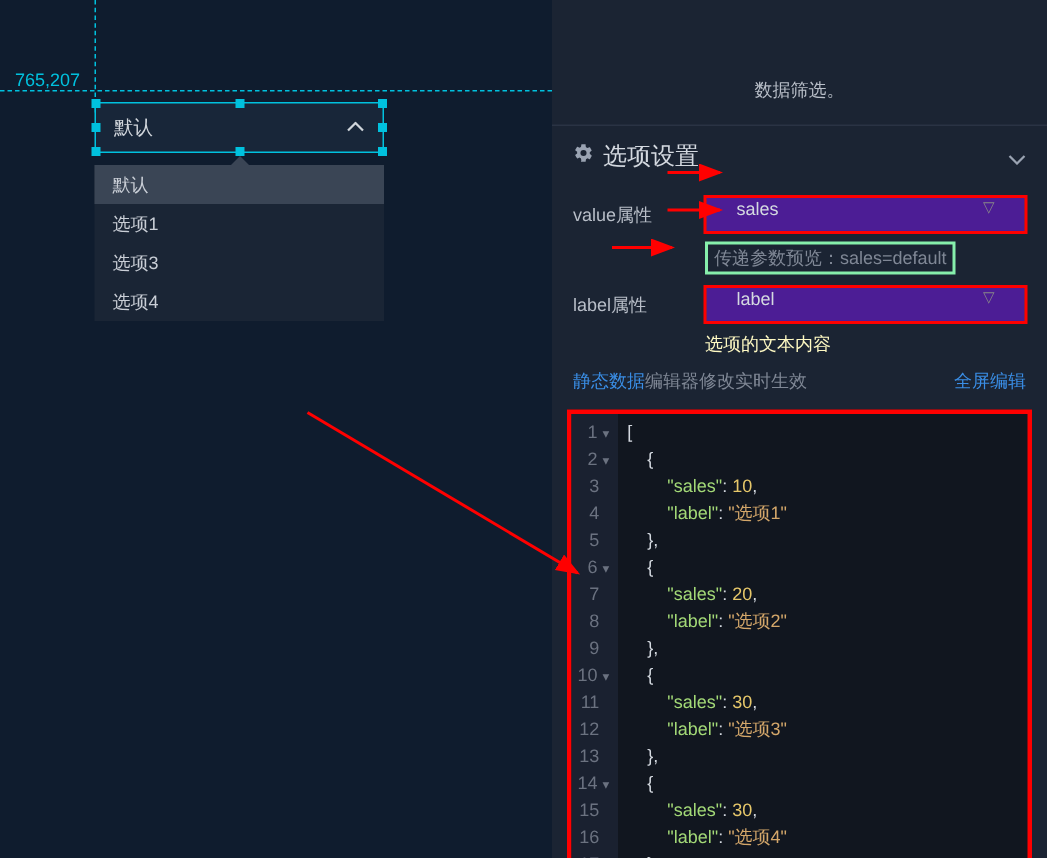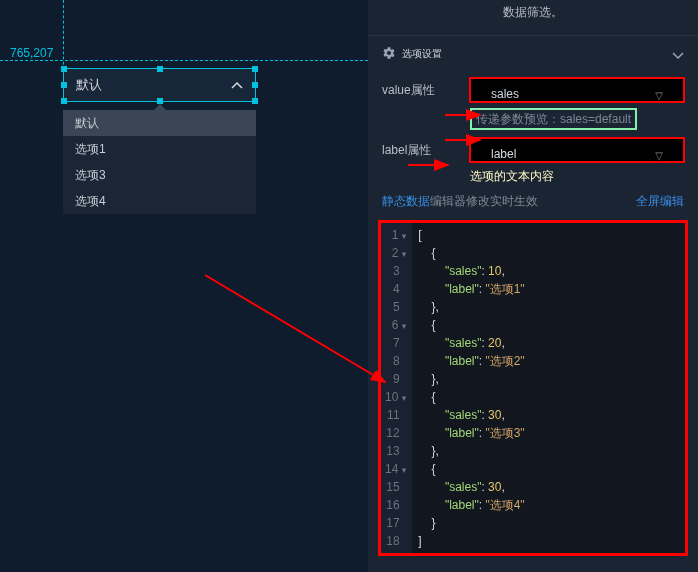--- a/index.html
+++ b/index.html
@@ -18,31 +18,31 @@
   .sd-bl { left: -3px; bottom: -3px; } .sd-br { right: -3px; bottom: -3px; }
   .sd-tm { left: 50%; top: -3px; margin-left: -3px; } .sd-bm { left: 50%; bottom: -3px; margin-left: -3px; }
   .sd-ml { left: -3px; top: 50%; margin-top: -3px; } .sd-mr { right: -3px; top: 50%; margin-top: -3px; }
   
   .menu { position: absolute; left: 63px; top: 110px; width: 193px; background: #1a2535; }
   .menu .tri { position: absolute; top: -6px; left: 50%; margin-left: -6px; width: 0; height: 0; border-left: 6px solid transparent; border-right: 6px solid transparent; border-bottom: 6px solid #3a4555; }
   .menu-item { height: 26px; line-height: 26px; padding: 0 12px; color: #c9ced6; font-size: 12px; }
   .menu-item.active { background: #3a4555; }
   
   .panel { position: absolute; left: 368px; top: 0; width: 330px; height: 572px; background: #1b2433; }
-  .filter-note { text-align: center; color: #b8bec8; font-size: 12px; padding: 4px 0 14px; }
+  .filter-note { text-align: center; color: #b8bec8; font-size: 12px; padding: 4px 0 14px; margin-top: 48px; }
   .divider { height: 1px; background: #2a3344; }
   
   .section-h { display: flex; align-items: center; justify-content: space-between; padding: 10px 14px; }
-  .section-h .t { color: #d4d9e0; font-size: 10px; display: flex; align-items: center; gap: 6px; }
+  .section-h .t { color: #d4d9e0; font-size: 16px; display: flex; align-items: center; gap: 6px; }
   .section-h .gear { color: #9aa3b2; }
   .section-h .chev { color: #9aa3b2; font-size: 14px; }
   
   .field-row { display: flex; align-items: center; padding: 6px 14px; gap: 8px; font-size: 12px; }
   .field-row .flabel { color: #b8bec8; width: 80px; }
-  .field-row .sel { flex: 1; height: 24px; background: #000000; border: 1px solid #3a4555; display: flex; align-items: flex-end; justify-content: space-between; padding: 0 20px; color: #d4d9e0; position: relative; }
+  .field-row .sel { flex: 1; height: 24px; background: #4c1d95; border: 1px solid #3a4555; display: flex; align-items: flex-start; justify-content: space-between; padding: 0 20px; color: #d4d9e0; position: relative; }
   .field-row .sel.hl { outline: 2px solid #ff0000; outline-offset: -1px; }
   .field-row .sel .chv { color: #888; font-size: 10px; }
   .sub-note { padding: 0 14px 2px 102px; color: #fef9c3; font-size: 12px; }
   .sub-note.hl { color: #7f8795; position: relative; }
   .hl-box { border: 2px solid #86efac; display: inline-block; padding: 0 4px; line-height: 18px; }
   
   .static-row { display: flex; align-items: center; padding: 6px 14px; font-size: 12px; }
   .static-row .sd { color: #3a8ee6; }
   .static-row .sd2 { color: #7f8795; }
   .static-row .full { margin-left: auto; color: #3a8ee6; font-size: 12px; }

